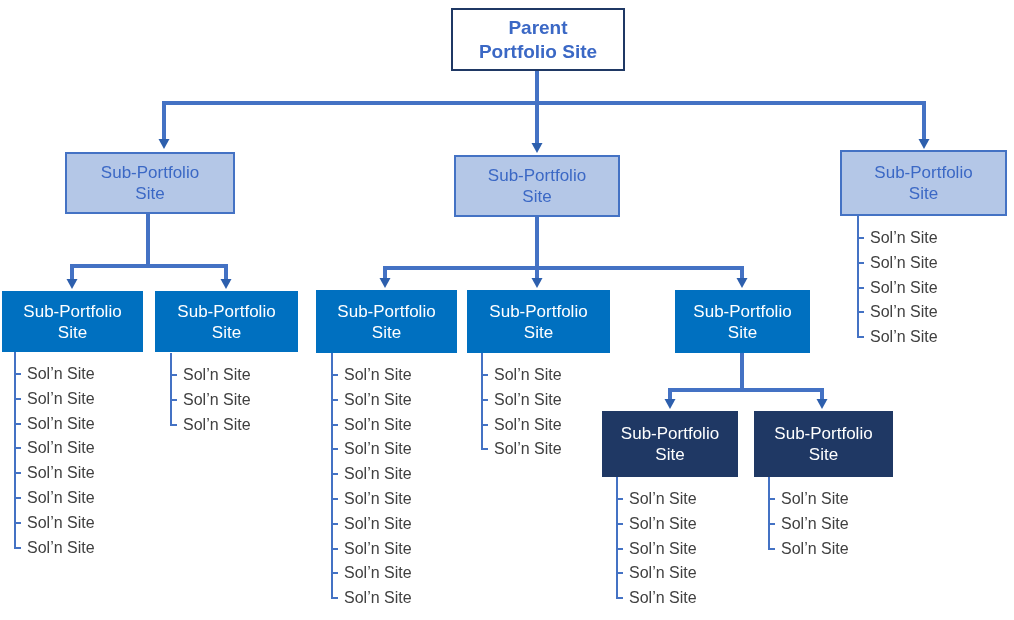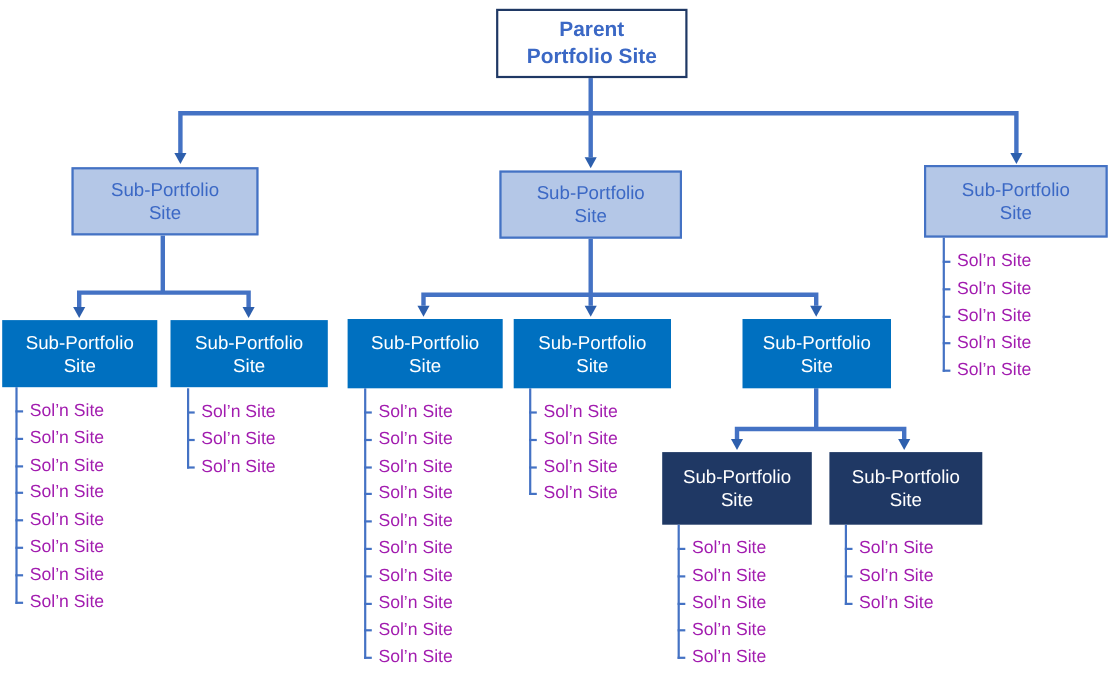--- a/index.html
+++ b/index.html
@@ -69,21 +69,21 @@
     width: 2px;
     background: #4472c4;
   }
   .soln-item {
     position: absolute;
     left: 0;
     height: 24px;
     line-height: 24px;
     padding-left: 13px;
     font-size: 16px;
-    color: #a21caf;
+    color: #404040;
     white-space: nowrap;
   }
   .soln-item::before {
     content: '';
     position: absolute;
     left: 0;
     top: 50%;
     margin-top: -1px;
     width: 7px;
     height: 2px;

